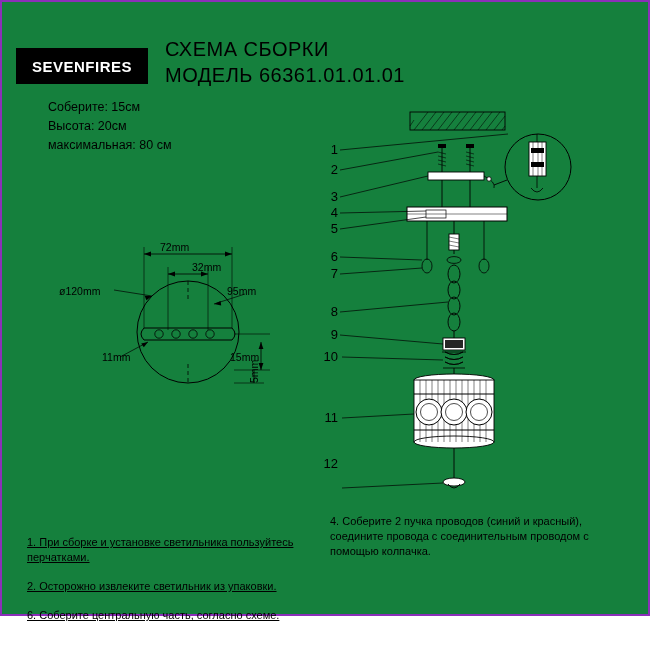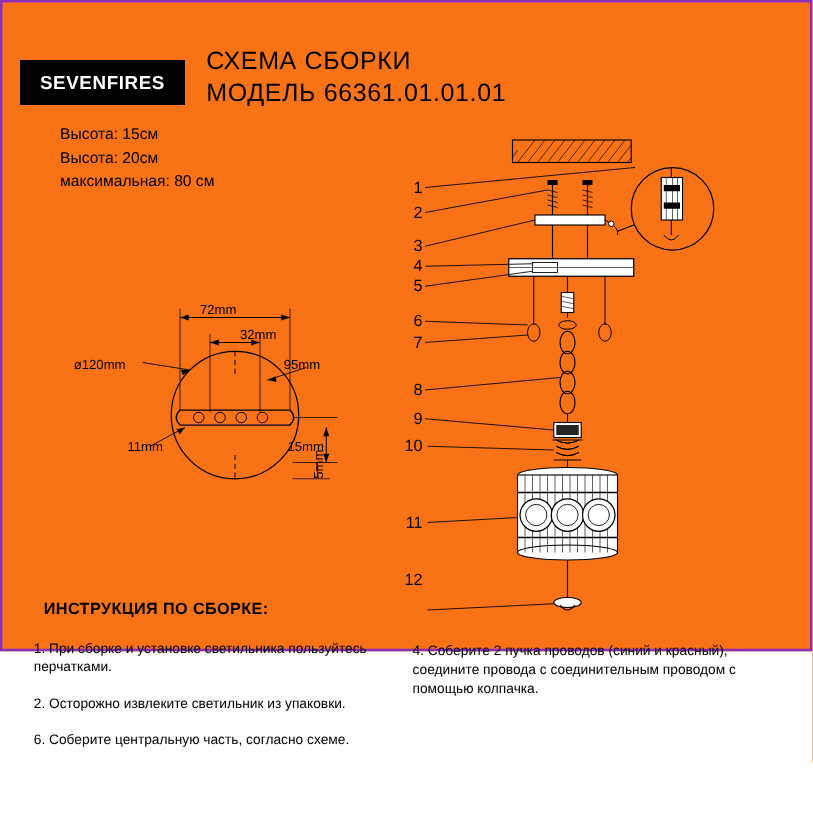--- a/index.html
+++ b/index.html
@@ -9,24 +9,24 @@
   body {
     width: 650px;
     height: 650px;
     background: #ffffff;
     font-family: "Liberation Sans", sans-serif;
     overflow: hidden;
   }
   #page {
     position: relative;
     width: 650px;
-    height: 521px;
+    height: 616px;
     box-sizing: border-box;
     border: 2px solid #8b2fb9;
-    background: #f97316;
+    background: #15803d;
   }
   .logo-box {
     position: absolute;
     left: 14px;
     top: 46px;
     width: 132px;
     height: 36px;
     background: #000000;
     color: #ffffff;
     display: flex;
@@ -73,25 +73,26 @@
     left: 33px;
     top: 477px;
     font-size: 13px;
     font-weight: bold;
     color: #000;
     letter-spacing: 0.3px;
   }
   .instr-col-left {
     position: absolute;
     left: 25px;
-    top: 510px;
+    top: 533px;
     width: 290px;
     font-size: 11px;
     line-height: 15px;
     color: #000;
+    text-decoration: underline;
   }
   .instr-col-right {
     position: absolute;
     left: 328px;
     top: 512px;
     width: 300px;
     font-size: 11px;
     line-height: 15px;
     color: #000;
   }
@@ -126,21 +127,21 @@
 
   <div class="logo-box">
     <span class="logo-seven">SEVEN</span>
       <span class="logo-fires">FIRES</span>
   </div>
 
   <div class="title">СХЕМА СБОРКИ</div>
   <div class="subtitle">МОДЕЛЬ 66361.01.01.01</div>
 
   <div class="specs">
-    <div>Высота: 15см</div>
+    <div>Соберите: 15см</div>
     <div>Высота: 20см</div>
     <div>максимальная: 80 см</div>
   </div>
 
   <div class="callout" style="left:318px; top:140px;">1</div>
   <div class="callout" style="left:318px; top:160px;">2</div>
   <div class="callout" style="left:318px; top:187px;">3</div>
   <div class="callout" style="left:318px; top:203px;">4</div>
   <div class="callout" style="left:318px; top:219px;">5</div>
   <div class="callout" style="left:318px; top:247px;">6</div>
@@ -360,21 +361,20 @@
         <line x1="338" y1="272" x2="420" y2="266"></line>
         <line x1="338" y1="310" x2="446" y2="300"></line>
         <line x1="338" y1="333" x2="441" y2="342"></line>
         <line x1="340" y1="355" x2="441" y2="358"></line>
         <line x1="340" y1="416" x2="412" y2="412"></line>
         <line x1="340" y1="486" x2="441" y2="481"></line>
       </g>
     </g>
   </svg>
 
-  <div class="instr-title">ИНСТРУКЦИЯ ПО СБОРКЕ:</div>
 
   <div class="instr-col-left">
     <div class="instr-item">1. При сборке и установке светильника пользуйтесь перчатками.</div>
     <div class="instr-item">2. Осторожно извлеките светильник из упаковки.</div>
     <div class="instr-item">6. Соберите центральную часть, согласно схеме.</div>
   </div>
 
   <div class="instr-col-right">
     <div class="instr-item">4. Соберите 2 пучка проводов (синий и красный), соедините провода с соединительным проводом с помощью колпачка.</div>
   </div>

